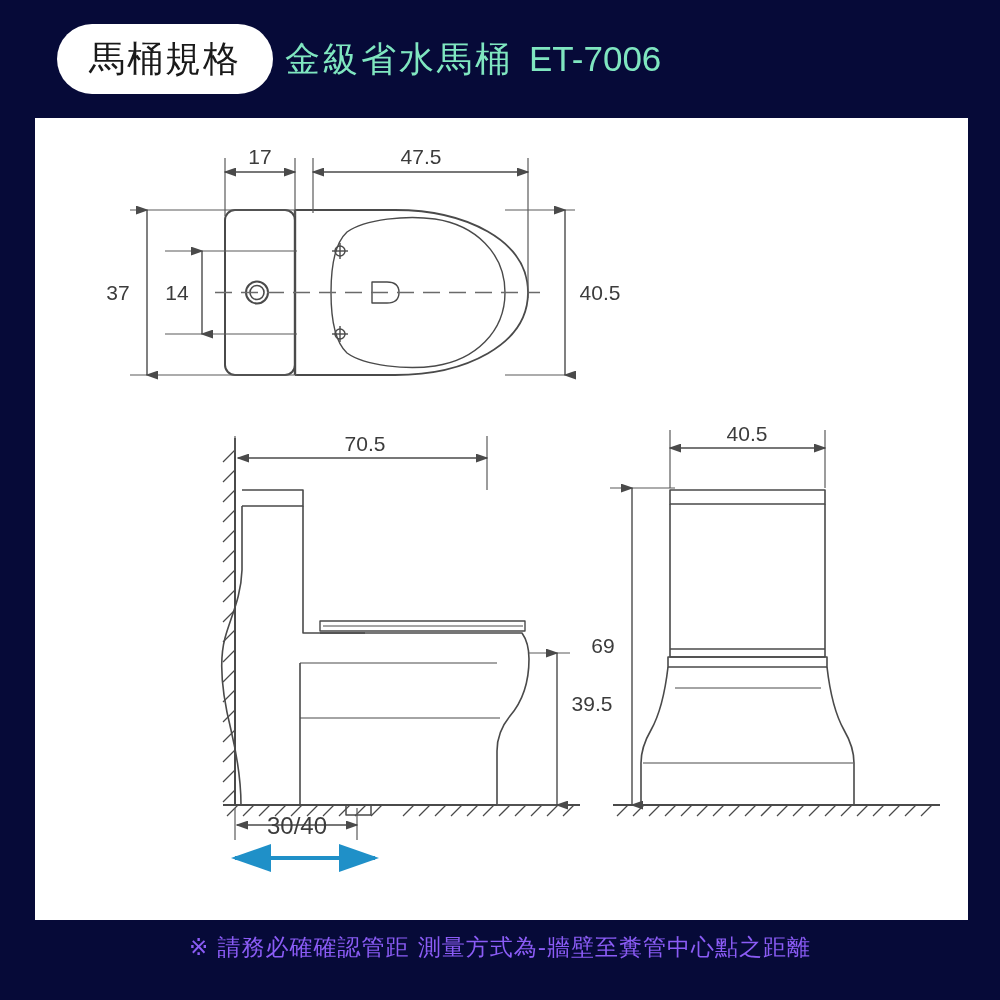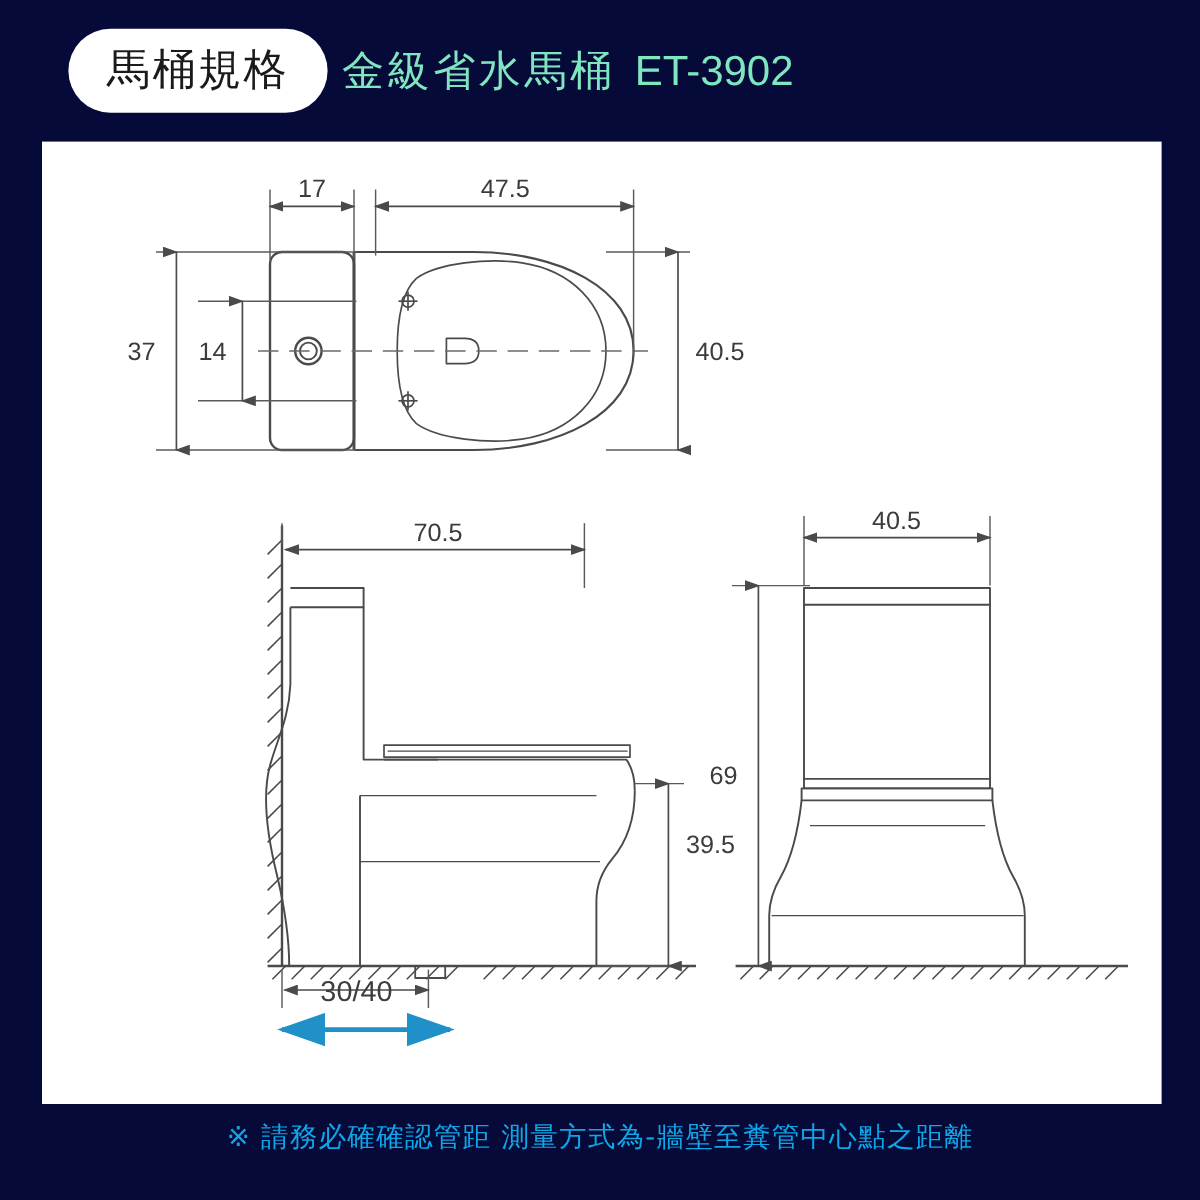--- a/index.html
+++ b/index.html
@@ -43,21 +43,21 @@
   .panel{
     position:absolute;left:35px;top:118px;
     width:933px;height:802px;
     background:#ffffff;
   }
 
   
   .footnote{
     position:absolute;left:0;top:932px;width:1000px;
     text-align:center;
-    font-size:23px;color:#0ea5e9;letter-spacing:1px;
+    font-size:23px;color:#8b5cf6;letter-spacing:1px;
     font-family:"DejaVu Sans","Liberation Sans",sans-serif;
   }
 
   
   .drawing{position:absolute;left:35px;top:118px;}
 
   
   .pipe-caption{
     position:absolute;left:198px;top:862px;
     font-size:38px;white-space:nowrap;
@@ -69,21 +69,21 @@
 </head>
 <body>
 
 <div id="root">
 
   <div class="header">
     <div class="badge">
       <span class="badge-text">馬桶規格</span>
     </div>
     <div class="header-title">
-      <span>金級省水馬桶</span><span class="header-model">ET-3902</span>
+      <span>金級省水馬桶</span><span class="header-model">ET-7006</span>
     </div>
   </div>
 
   <div class="panel"></div>
 
   <svg class="drawing" width="933" height="802" viewBox="0 0 933 802">
     <defs>
       <marker id="ar-r" markerWidth="9" markerHeight="9" refX="8" refY="3.2" orient="auto">
         <path d="M0,0 L9,3.2 L0,6.4 z" fill="#4a4a4a"></path>
       </marker>

